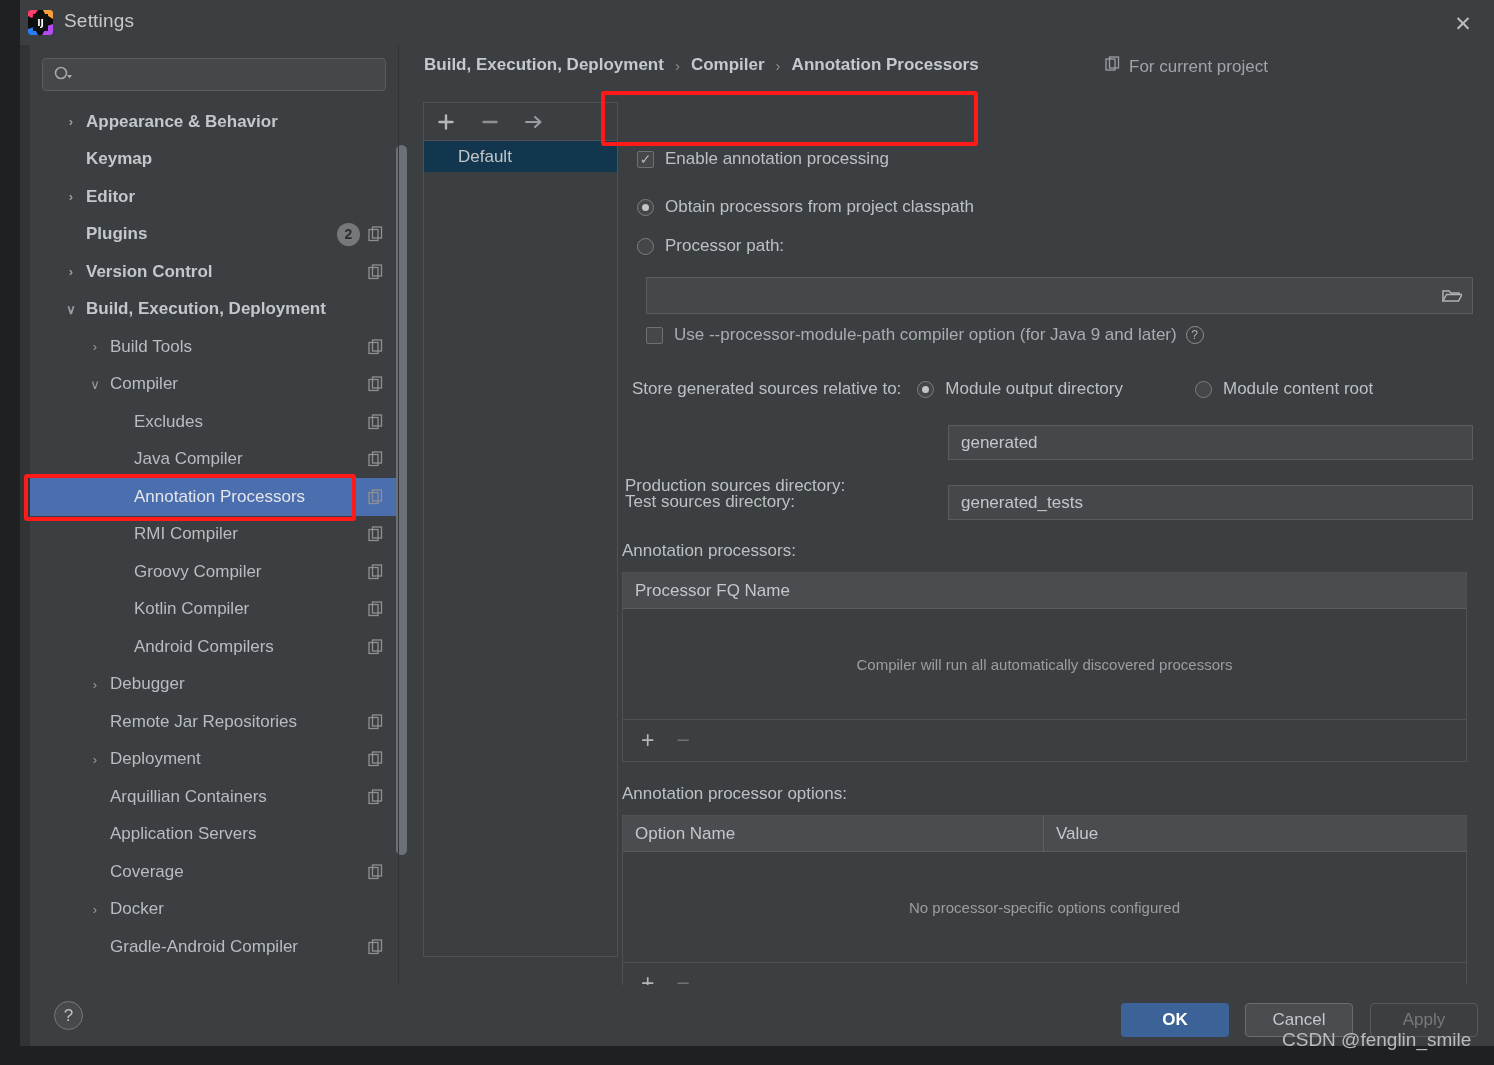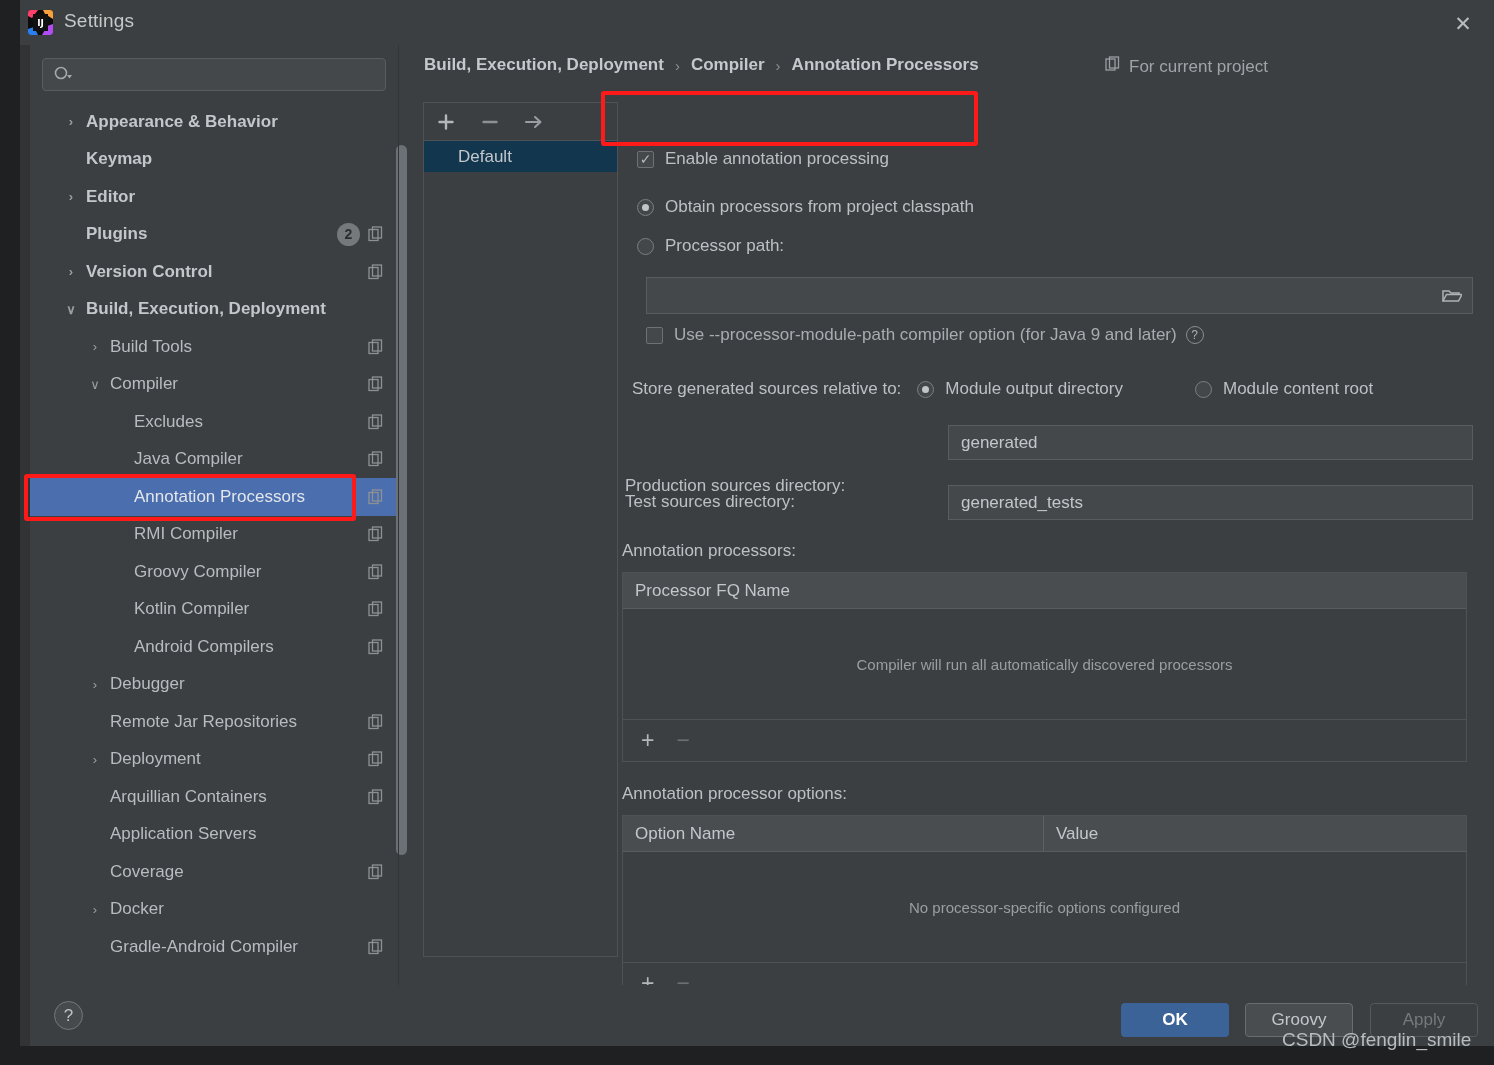--- a/index.html
+++ b/index.html
@@ -530,21 +530,21 @@
             <span class="minus">−</span>
           </div>
         </div>
 
       </div>
     </div>
 
     <div class="footer">
       <div class="help-round">?</div>
       <div class="btn btn-ok">OK</div>
-      <div class="btn btn-cancel">Groovy</div>
+      <div class="btn btn-cancel">Cancel</div>
       <div class="btn btn-apply">Apply</div>
     </div>
   </div>
 
   <div class="watermark">CSDN @fenglin_smile</div>
 
   <div class="annot" id="annot-sidebar"></div>
   <div class="annot" id="annot-checkbox"></div>
 
 </div>

